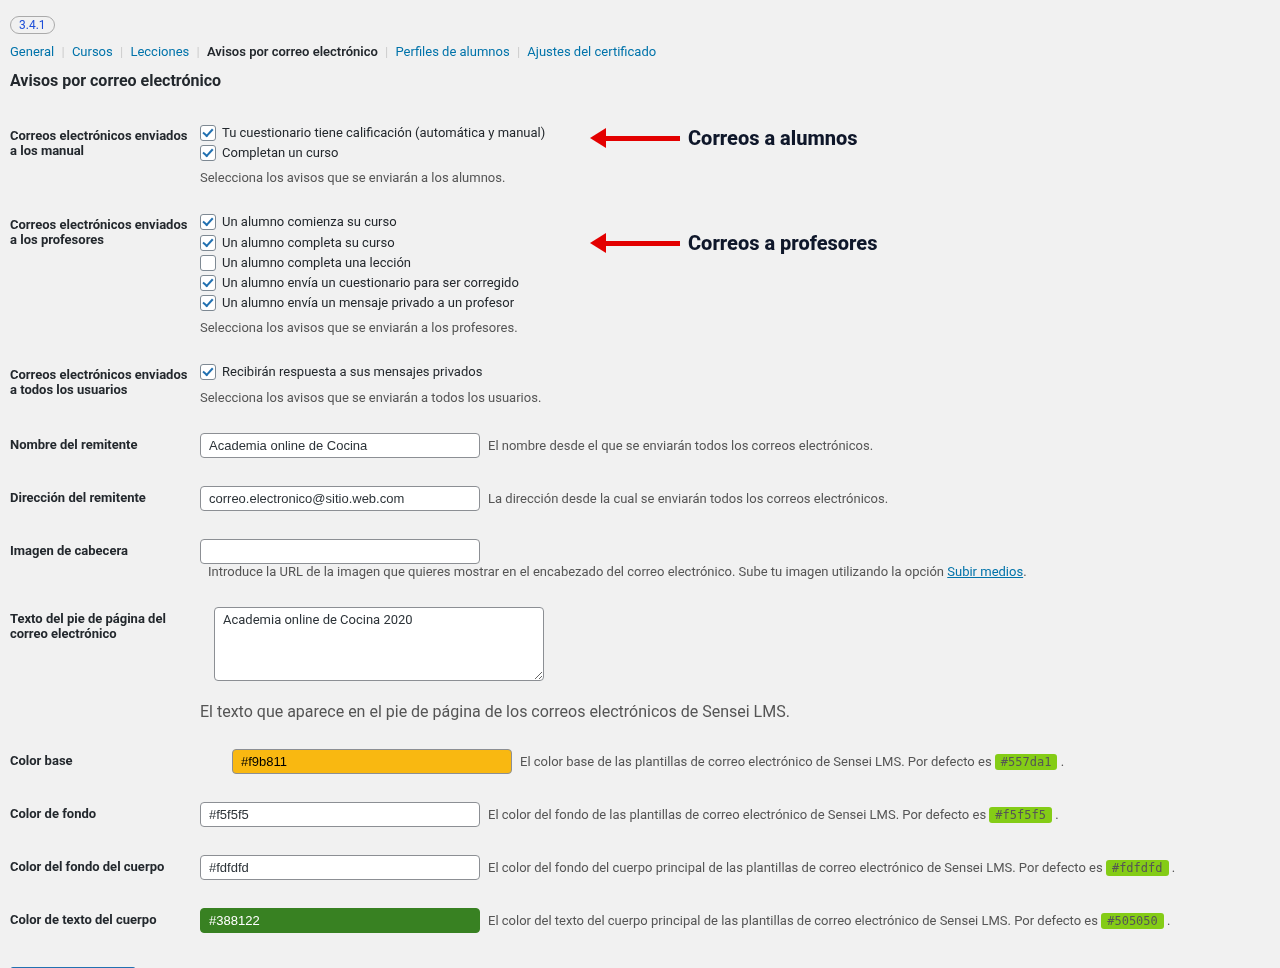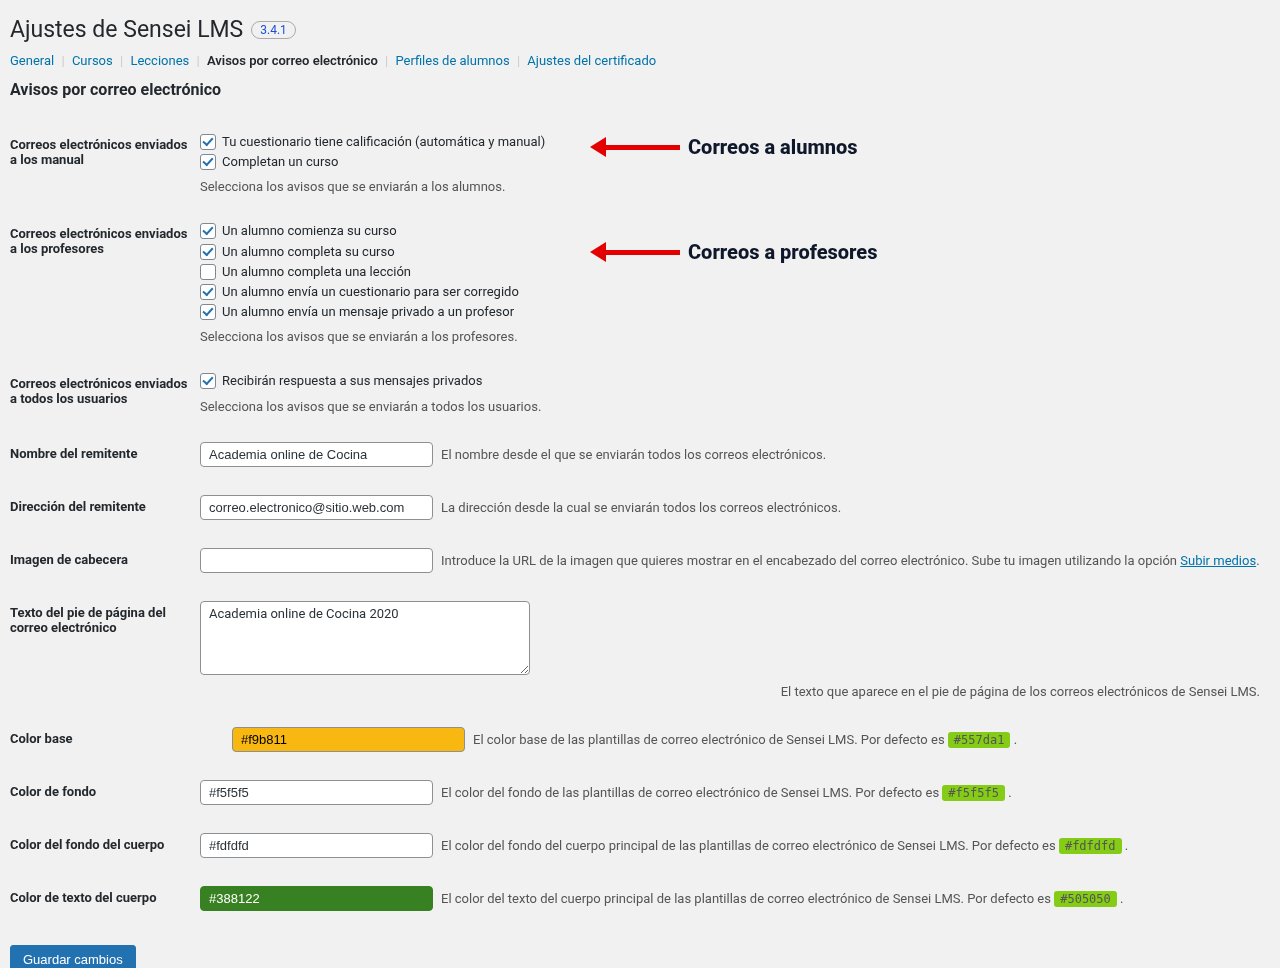--- a/index.html
+++ b/index.html
@@ -94,33 +94,34 @@
     border-width: 0 2px 2px 0;
     transform: rotate(42deg) translate(-1px,-1px);
     position: absolute;
   }
   .description {
     margin-top: 8px;
     color: #555;
     font-size: 13px;
   }
   .text-input, .textarea-input, .color-input {
-    width: 233px;
+    width: 280px;
     padding: 4px 8px;
     border: 1px solid #8c8f94;
     border-radius: 4px;
     background: #fff;
     font-size: 13px;
     color: #2c3338;
   }
   .textarea-input {
     width: 330px;
     height: 74px;
     resize: both;
     font-family: inherit;
+    margin-left: 14px;
   }
   .field-help {
     color: #555;
     font-size: 13px;
     margin-left: 8px;
   }
   .field-help a { color: #0073aa; text-decoration: underline; }
   .field-help code {
     background: #84cc16;
     padding: 1px 6px;
@@ -173,29 +174,28 @@
   }
   .arrow-left::after {
     content: "";
     position: absolute;
     left: 0;
     top: -4px;
     border-top: 10px solid transparent;
     border-bottom: 10px solid transparent;
     border-right: 16px solid #e30000;
   }
-  .textarea-note { margin-top:6px; color:#555; font-size:13px;text-align:right;}
+  .textarea-note { margin-top:18px; color:#555; font-size:16px;}
 </style>
 </head>
 <body>
 
 
 
 <h1>
-  <span>Ajustes de Sensei LMS</span>
   <span class="version-badge">3.4.1</span>
 </h1>
 
 <div class="tabs">
   <a href="#">General</a>
   <span class="sep">|</span>
   <a href="#">Cursos</a>
   <span class="sep">|</span>
   <a href="#">Lecciones</a>
   <span class="sep">|</span>

